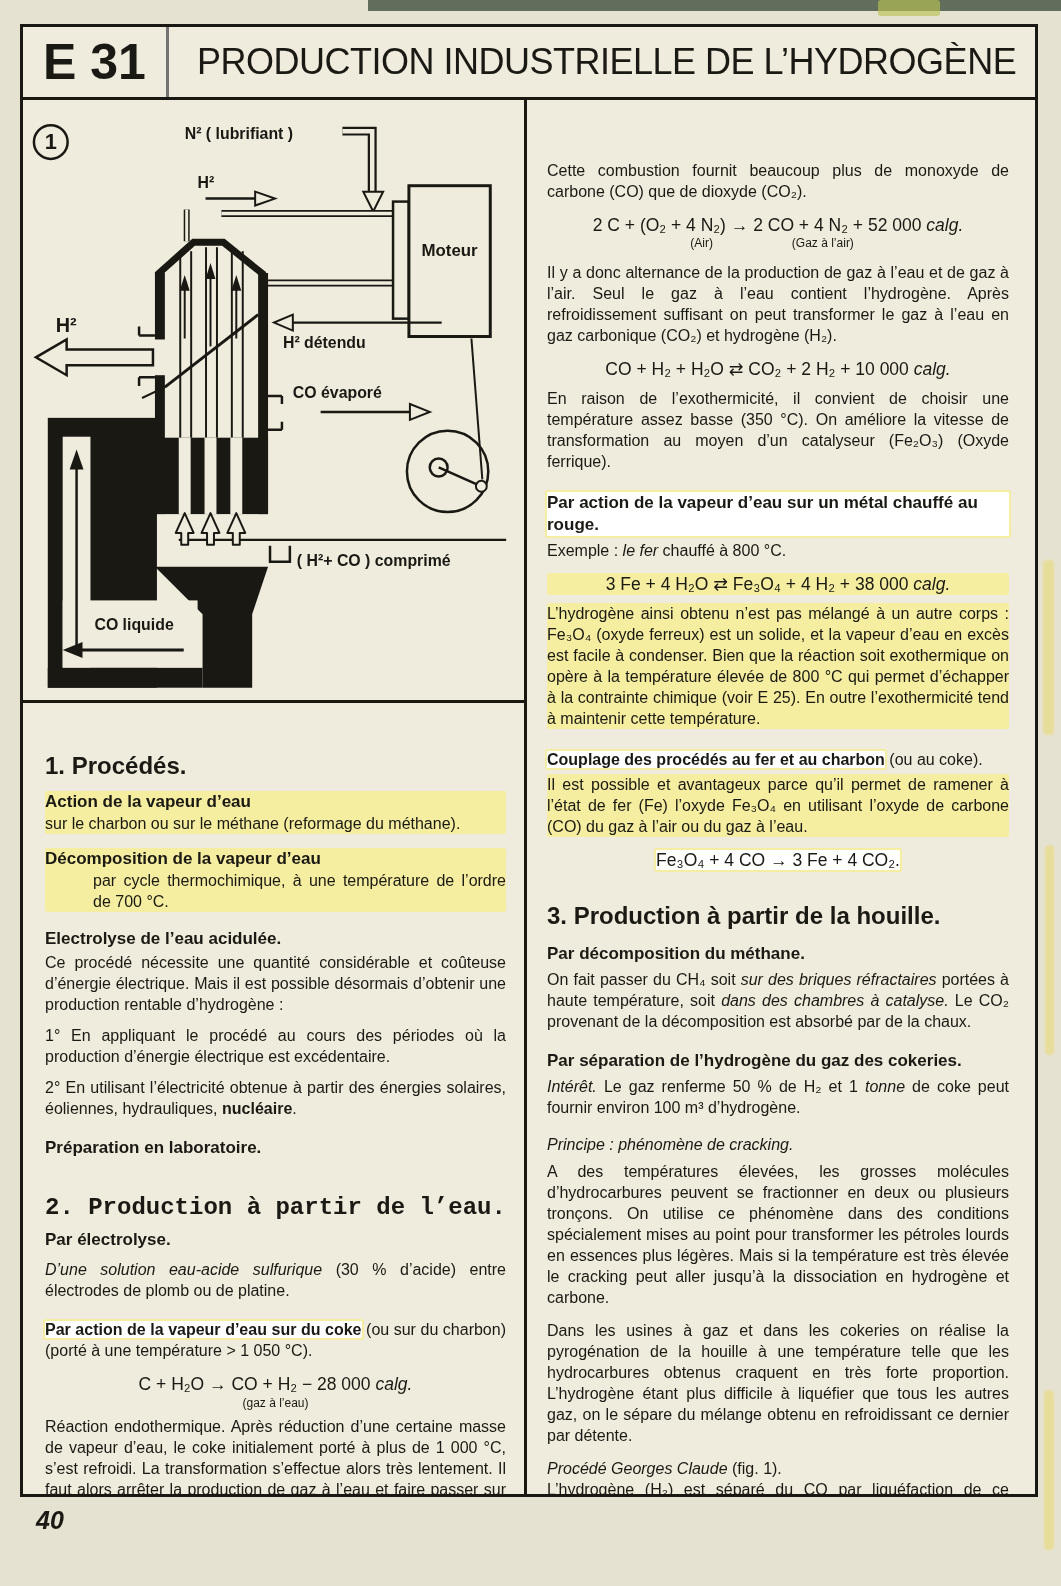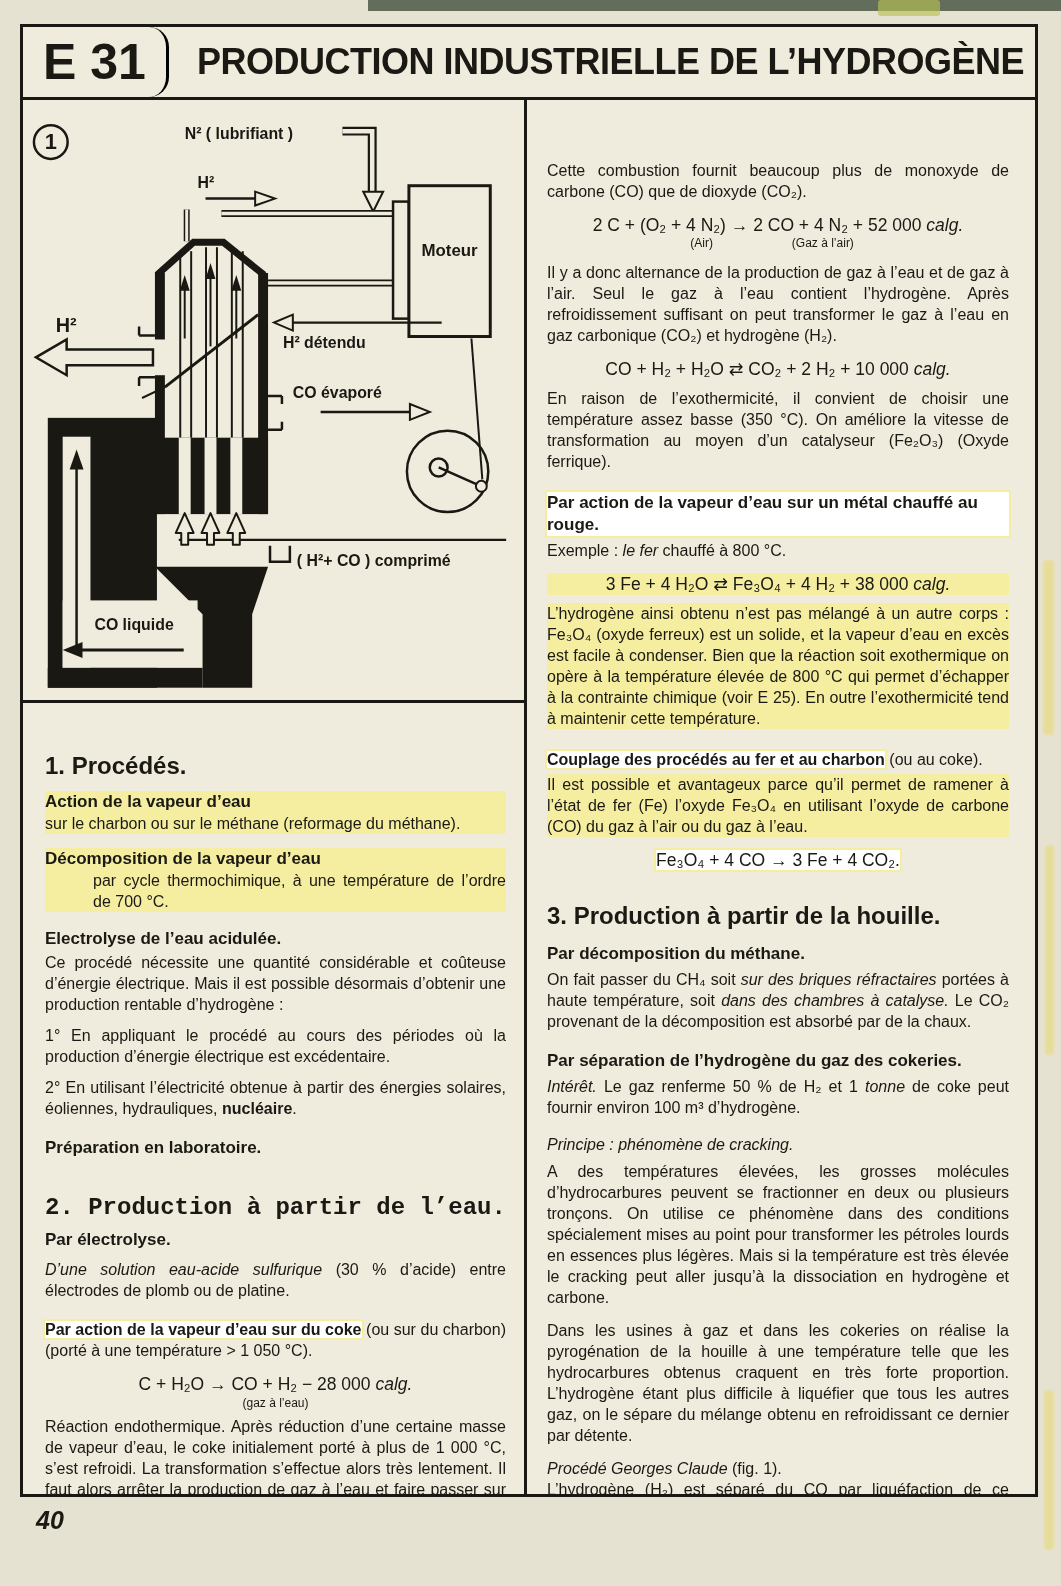--- a/index.html
+++ b/index.html
@@ -15,26 +15,26 @@
   .edge-mark{position:absolute;background:#e8da6e;opacity:.55;border-radius:4px;filter:blur(1px);}
   .ghost{position:absolute;background:#8d8468;opacity:.10;border-radius:2px;filter:blur(1px);}
 
   .sheet{
     position:absolute;left:20px;top:24px;width:1018px;height:1473px;
     border:3px solid #191813;background:#efebdd;box-sizing:border-box;
     display:flex;flex-direction:column;
   }
   .titlebar{display:flex;height:70px;border-bottom:3px solid #191813;flex:0 0 auto;}
   .code-box{
-    width:146px;border-right:3px solid #000000;display:flex;align-items:center;justify-content:center;
-    font-size:50px;font-weight:bold;letter-spacing:0px;box-sizing:border-box;border-radius:20px;
+    width:146px;border-right:3px solid #737373;display:flex;align-items:center;justify-content:center;
+    font-size:50px;font-weight:bold;letter-spacing:0px;box-sizing:border-box;
   }
   .title-box{
     flex:1;display:flex;align-items:center;padding-left:28px;
-    font-size:36px;font-weight:bold;letter-spacing:-.5px;white-space:nowrap;
+    font-size:36px;font-weight:normal;letter-spacing:-.5px;white-space:nowrap;
   }
   .content{display:flex;flex:1;min-height:0;}
   .col-left{width:504px;border-right:3px solid #191813;box-sizing:border-box;overflow:hidden;}
   .col-right{flex:1;padding:60px 26px 0 20px;overflow:hidden;box-sizing:border-box;}
 
   .figure{height:600px;border-bottom:3px solid #191813;position:relative;}
   .figure svg{display:block;width:501px;height:600px;}
 
   .textblock{padding:24px 18px 0 22px;}
 

